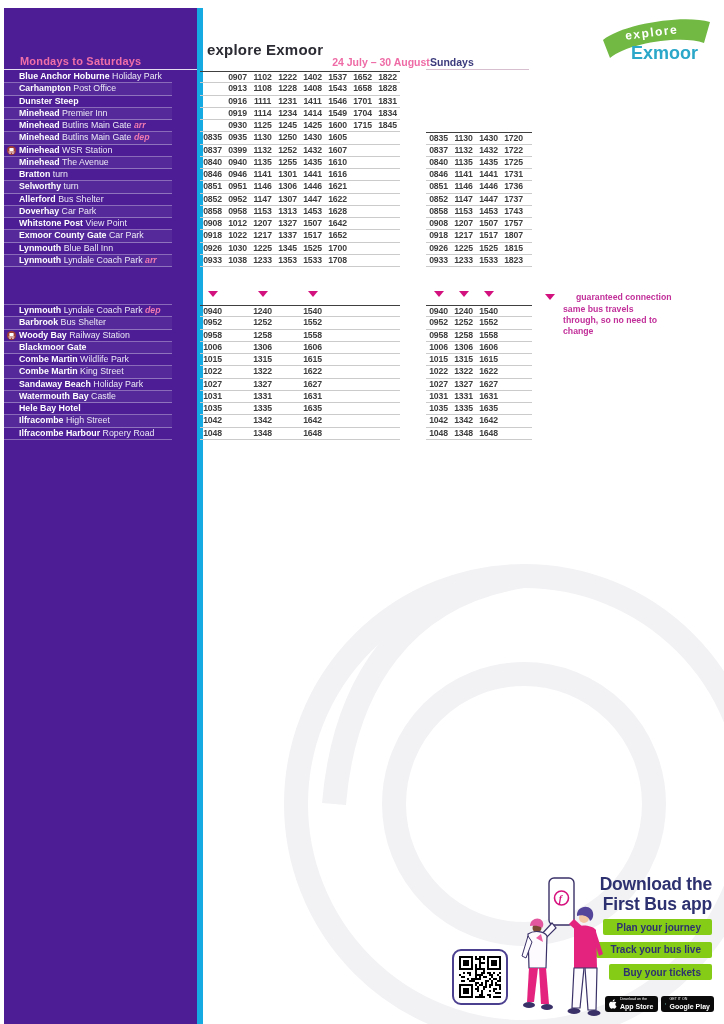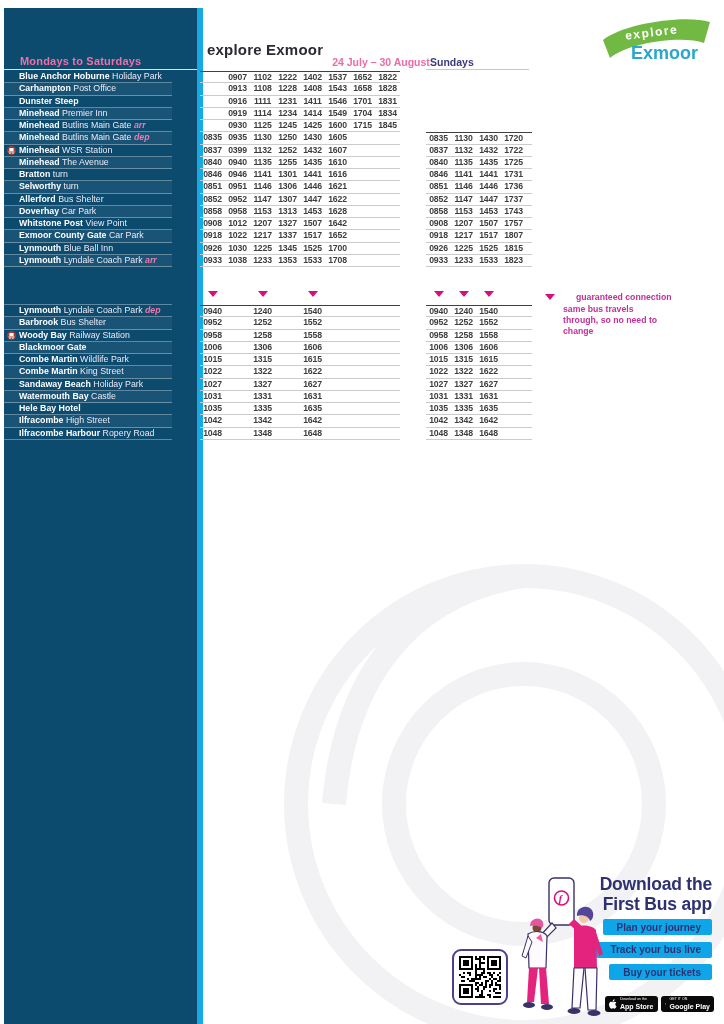--- a/index.html
+++ b/index.html
@@ -1,21 +1,21 @@
 <!DOCTYPE html>
 <html><head>
 <meta charset="utf-8">
 <style>
   html,body{margin:0;padding:0;background:#fff;}
   .page{position:relative;width:724px;height:1024px;background:#fff;overflow:hidden;
         font-family:"Liberation Sans",sans-serif;}
   
   .watermark{position:absolute;left:224px;top:524px;pointer-events:none;}
   
-  .sidebar{position:absolute;left:4px;top:8px;width:193px;height:1016px;background:#0c4a6e;}
+  .sidebar{position:absolute;left:4px;top:8px;width:193px;height:1016px;background:#4c1d95;}
   .stripe{position:absolute;left:197px;top:8px;width:6px;height:1016px;background:#15aae2;}
   .weekday-header{position:absolute;left:16px;top:47px;font-size:11px;font-weight:700;color:#f06fa8;letter-spacing:.2px;}
   .weekday-underline{position:absolute;left:4px;top:69px;width:193px;height:1px;background:rgba(255,255,255,.85);}
   
   .rows{position:absolute;top:71px;}
   #stops-rows{left:4px;width:168px;}
   #ms-rows{left:200px;width:200px;}
   #sun-rows{left:426px;width:106px;}
   .srow{height:12.25px;box-sizing:border-box;border-bottom:1px solid rgba(255,255,255,.35);
         padding-left:15px;position:relative;line-height:11px;color:#fff;font-size:8.8px;white-space:nowrap;overflow:hidden;}
@@ -45,21 +45,21 @@
   .legend{position:absolute;left:545px;top:292px;width:140px;font-size:8.7px;color:#c2309a;}
   .legend-row{display:flex;align-items:flex-start;}
   .legend-tri{width:0;height:0;border-left:5.5px solid transparent;border-right:5.5px solid transparent;
               border-top:6.5px solid #d3117e;margin:2px 7px 0 0;flex:0 0 auto;}
   .legend-title{font-weight:700;margin-left:14px;}
   .legend-note{margin:2px 0 0 18px;font-weight:600;line-height:1.24;width:105px;}
   
   .promo-title{position:absolute;right:12px;top:875px;text-align:right;font-size:17.5px;font-weight:800;
                color:#2e3170;line-height:1.12;letter-spacing:-.2px;}
   .pills{position:absolute;right:12px;top:919px;display:flex;flex-direction:column;align-items:flex-end;gap:6.5px;}
-  .pill{background:#0ea5e9;color:#2e3170;font-size:10px;font-weight:700;padding:2.5px 11px 2.5px 14px;border-radius:2px;}
+  .pill{background:#84cc16;color:#2e3170;font-size:10px;font-weight:700;padding:2.5px 11px 2.5px 14px;border-radius:2px;}
   .qr{position:absolute;left:452px;top:949px;width:52px;height:52px;border:2.5px solid #4b3f8f;border-radius:9px;
       background:#fff;display:flex;align-items:center;justify-content:center;}
   .people{position:absolute;left:510px;top:876px;}
   .badges{position:absolute;right:10px;top:996px;display:flex;gap:3px;}
   .badge{width:53px;height:16px;background:#0a0a0a;border-radius:3px;color:#fff;display:flex;align-items:center;
          padding:0 4px;box-sizing:border-box;}
   .badge-txt{margin-left:3px;line-height:1;}
   .badge-sub{font-size:3.6px;display:block;}
   .badge-main{font-size:7px;font-weight:700;display:block;margin-top:.5px;white-space:nowrap;}
 </style>

